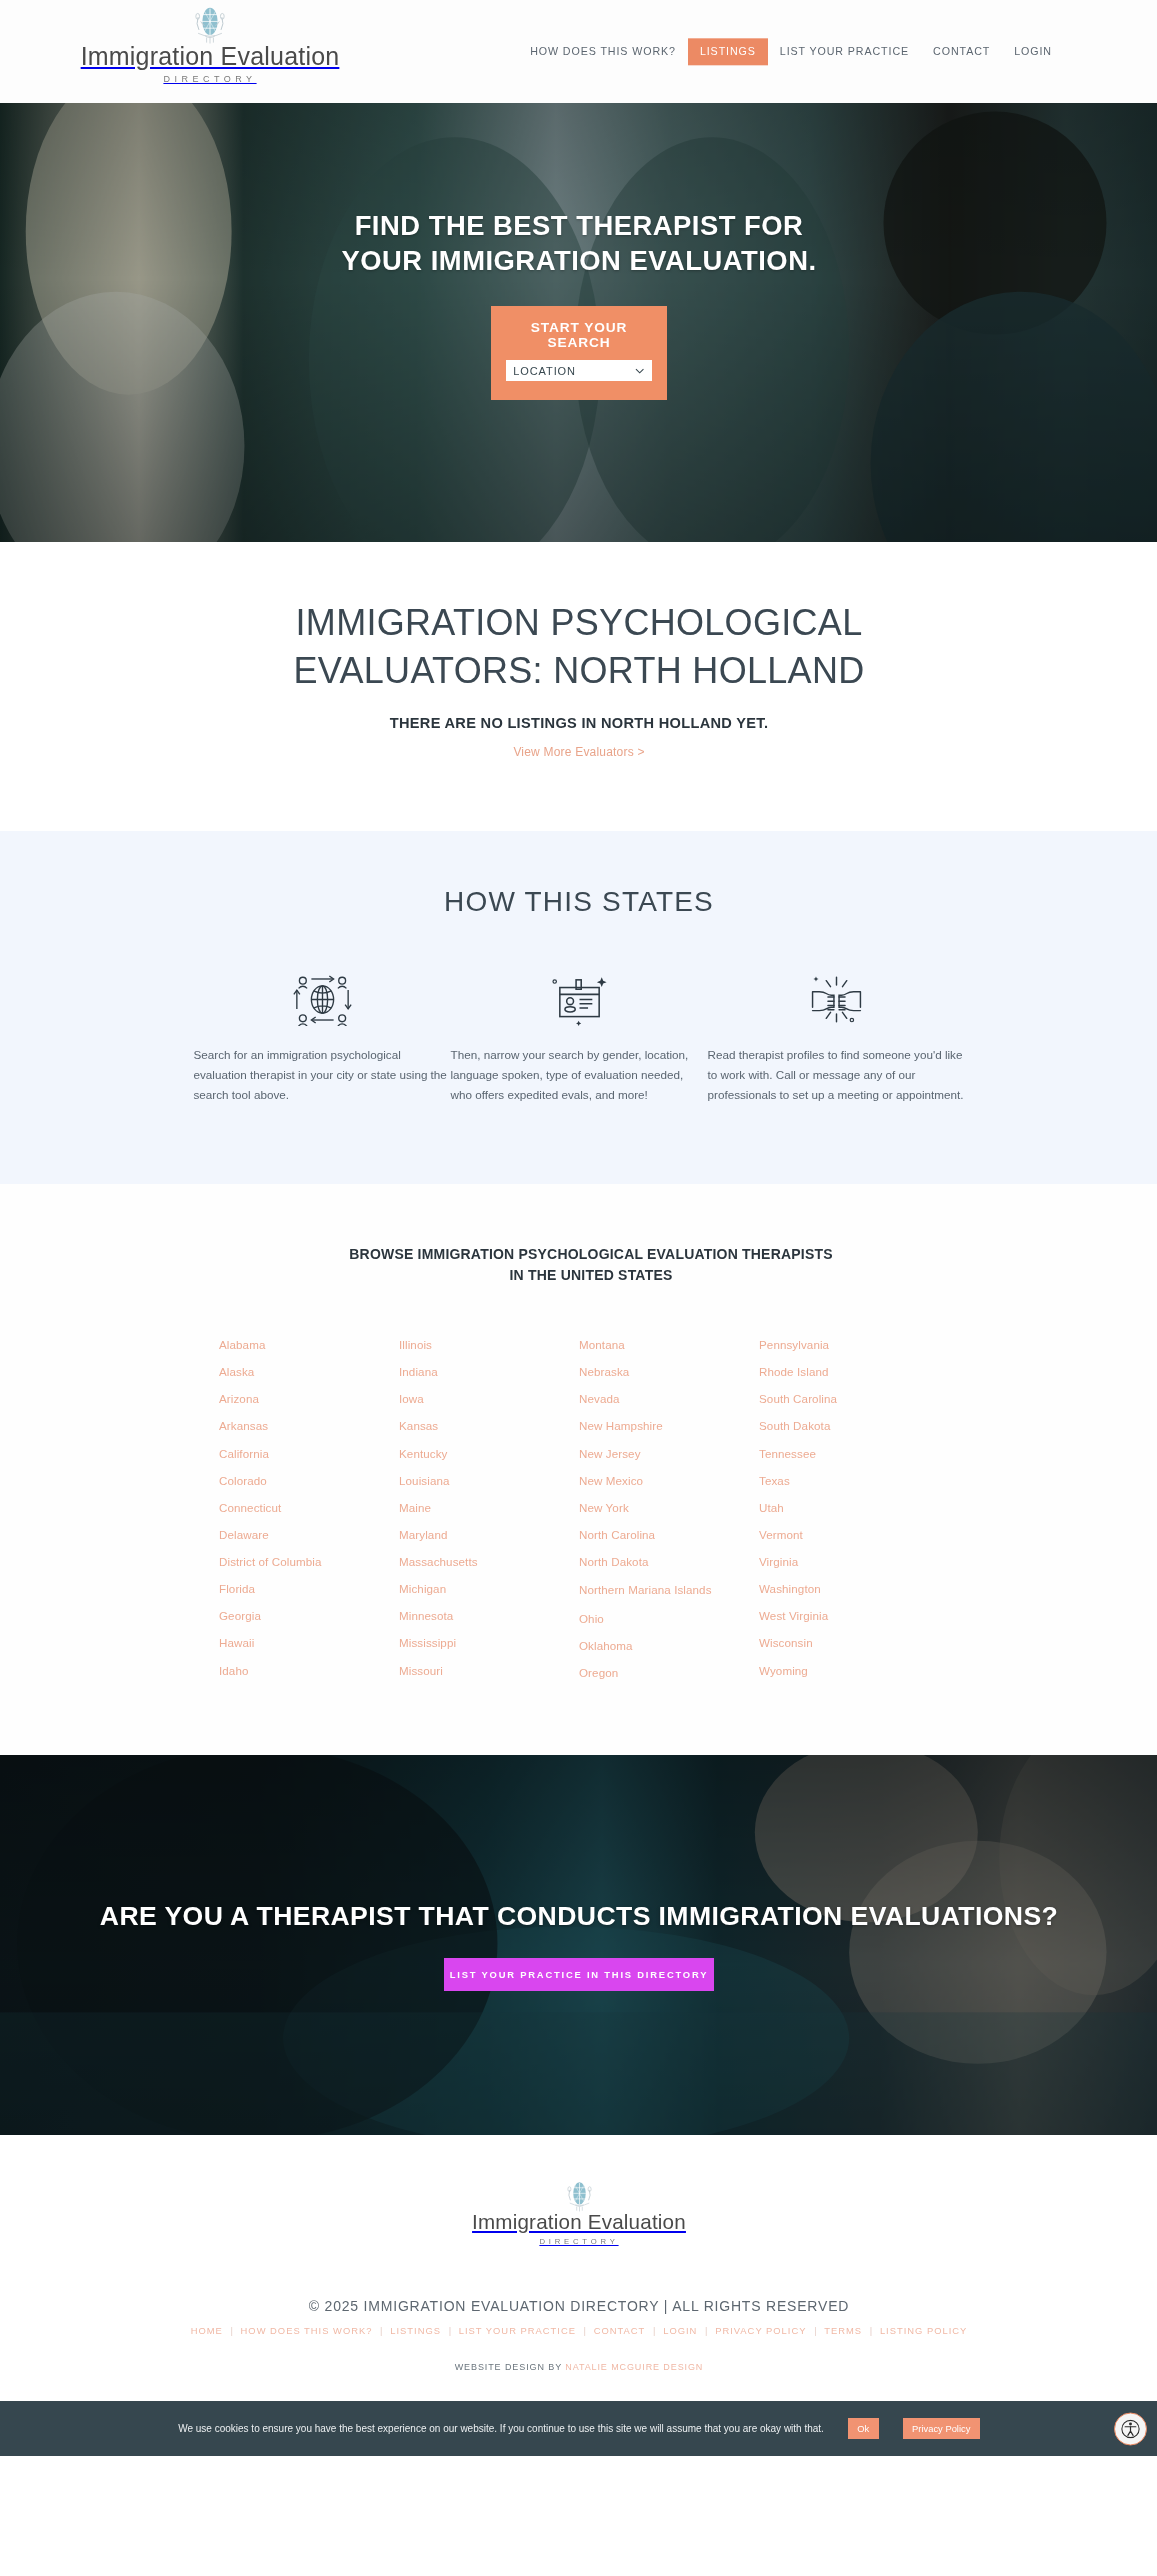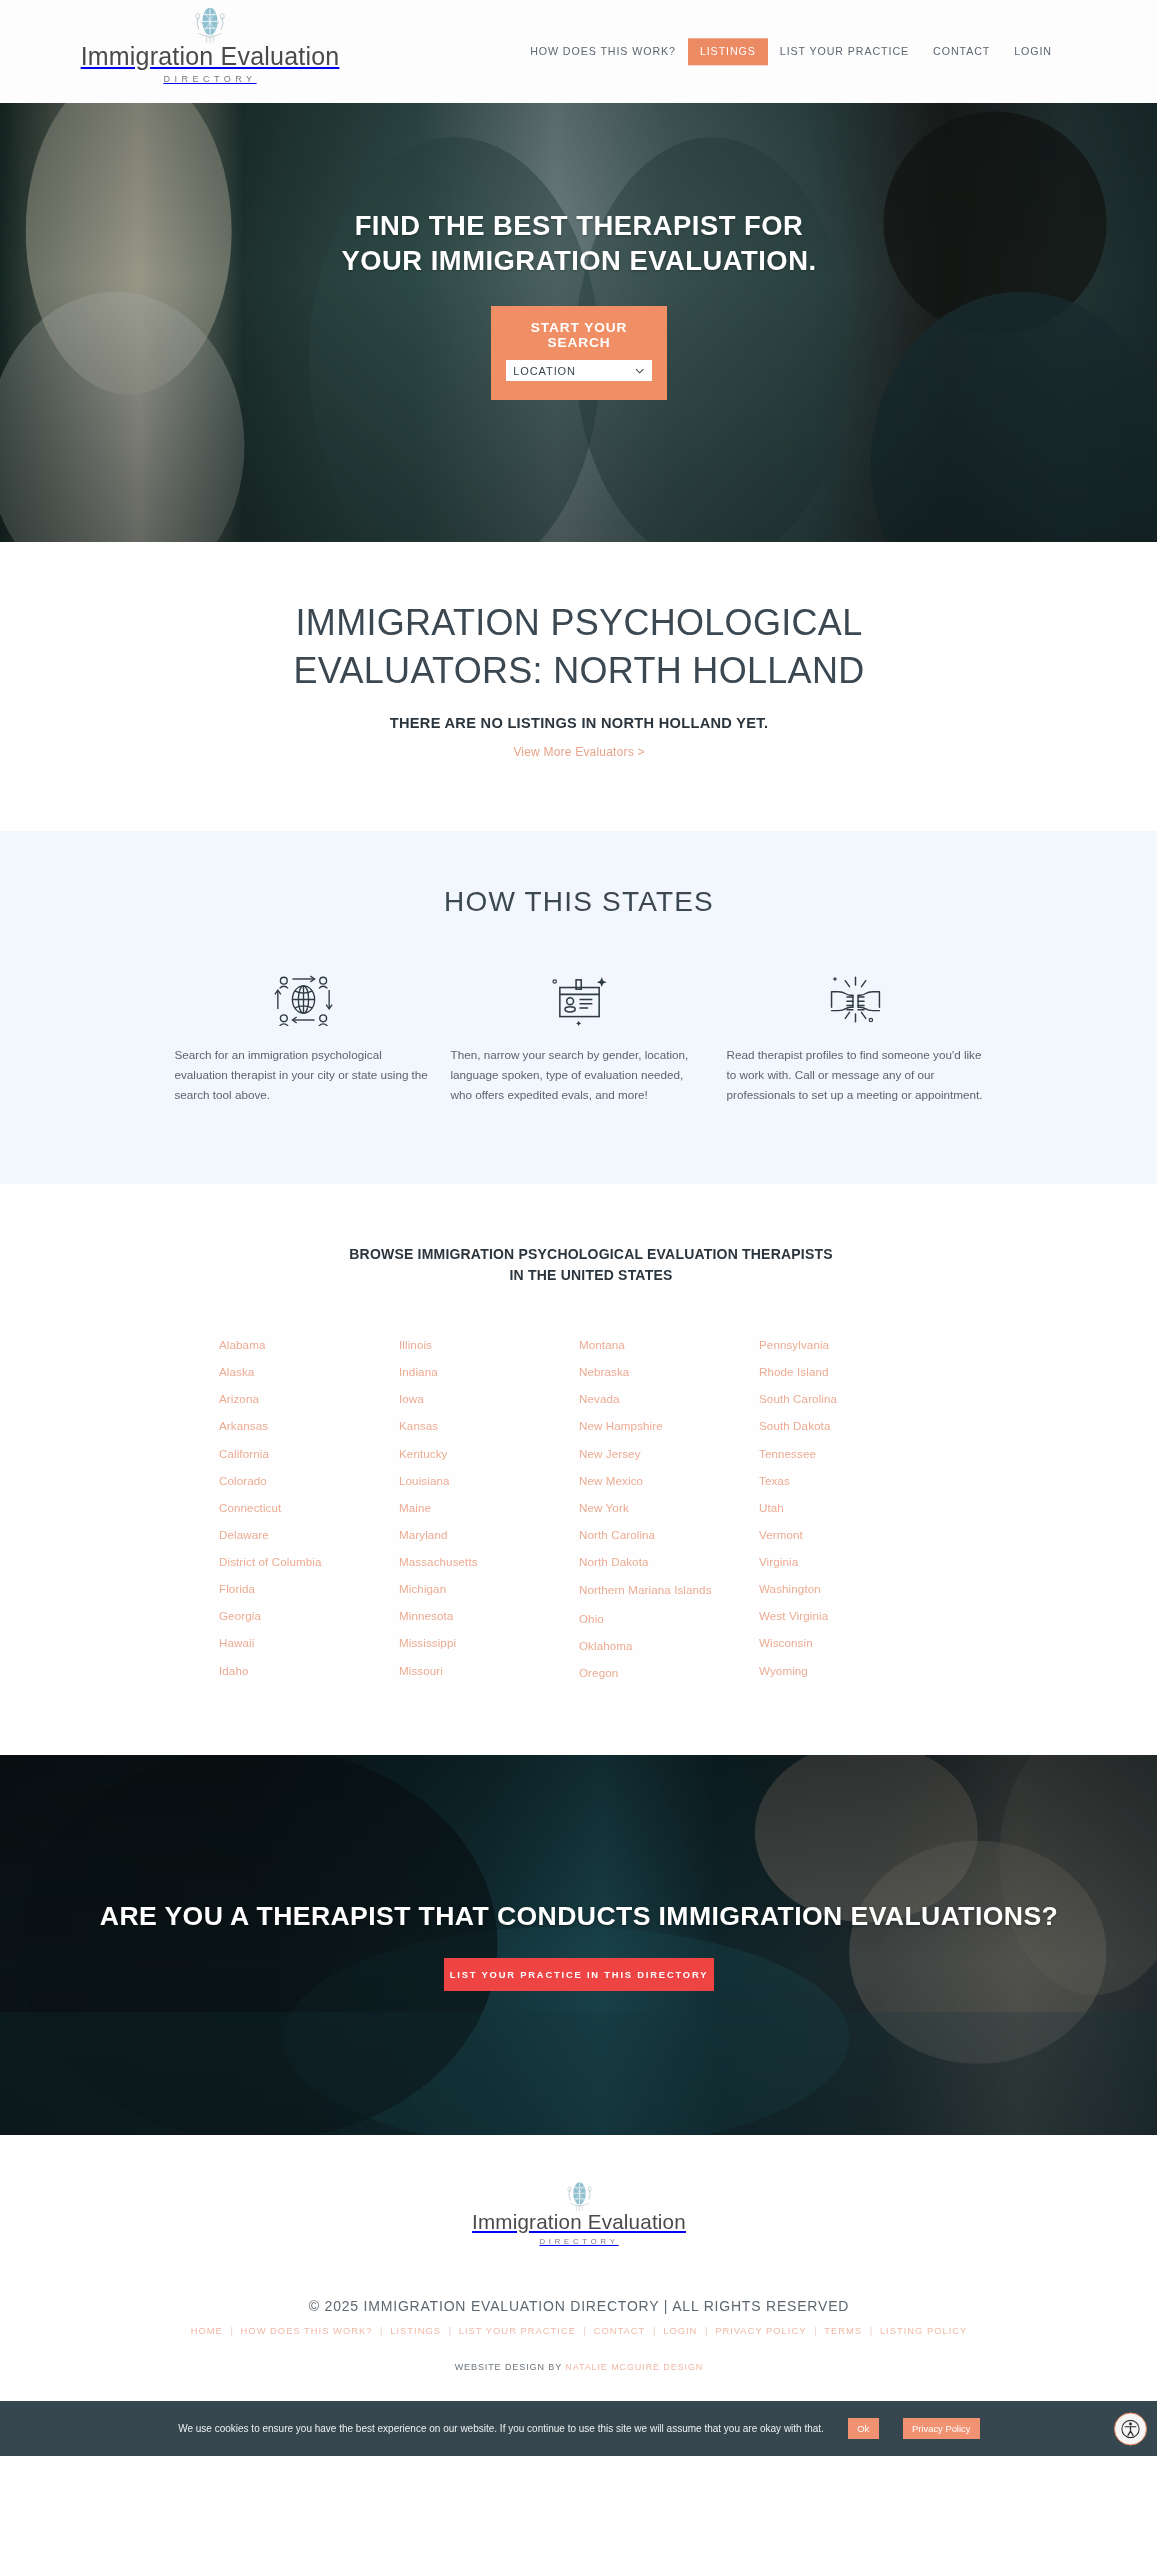--- a/index.html
+++ b/index.html
@@ -88,21 +88,21 @@
     text-decoration:none;font-weight:300;letter-spacing:0.2px;
   }
 
   
   .how{background:#f2f6fd;padding:55px 0 79px;}
   .how h2{
     text-align:center;font-size:28px;font-weight:300;letter-spacing:1.2px;
     color:#3b4852;margin-bottom:53px;
   }
   .how-cols{
-    display:flex;justify-content:center;gap:19px;
+    display:flex;justify-content:center;
     width:969px;margin:0 auto;padding:0 77px;
   }
   .how-col{width:257px;}
   .how-icon{height:55px;display:flex;align-items:flex-end;justify-content:center;margin-bottom:19px;}
   .how-col p{
     font-size:11.7px;line-height:1.72;color:#5a6570;font-weight:300;
   }
   .how-col.c1 .how-icon{justify-content:center;}
   .how-col.c1 p{text-align:left;}
 
@@ -128,21 +128,21 @@
     display:flex;flex-direction:column;align-items:center;justify-content:center;
   }
   .cta-bg{position:absolute;inset:0;}
   .cta-ov{position:absolute;inset:0;background:rgba(10,22,26,.42);}
   .cta-inner{position:relative;z-index:2;text-align:center;}
   .cta h2{
     font-size:26.6px;line-height:1.34;font-weight:700;color:#ffffff;
     letter-spacing:0.4px;text-shadow:0 0.9px 3.4px rgba(0,0,0,.35);
   }
   .cta-btn{
-    display:inline-block;margin-top:24px;background:#ef4444;color:#ffffff;
+    display:inline-block;margin-top:24px;background:#d946ef;color:#ffffff;
     font-size:9.4px;font-weight:700;letter-spacing:1.8px;
     padding:11px 6px;text-decoration:none;
   }
 
   
   .footer{background:#ffffff;padding:46px 0 29px;text-align:center;}
   .footer .logo-f{display:flex;flex-direction:column;align-items:center;}
   .footer .logo-mark{width:39px;height:33px;}
   .footer .logo-word{font-size:20.6px;}
   .footer .logo-sub{font-size:7.7px;letter-spacing:3.8px;margin-top:4.3px;}

